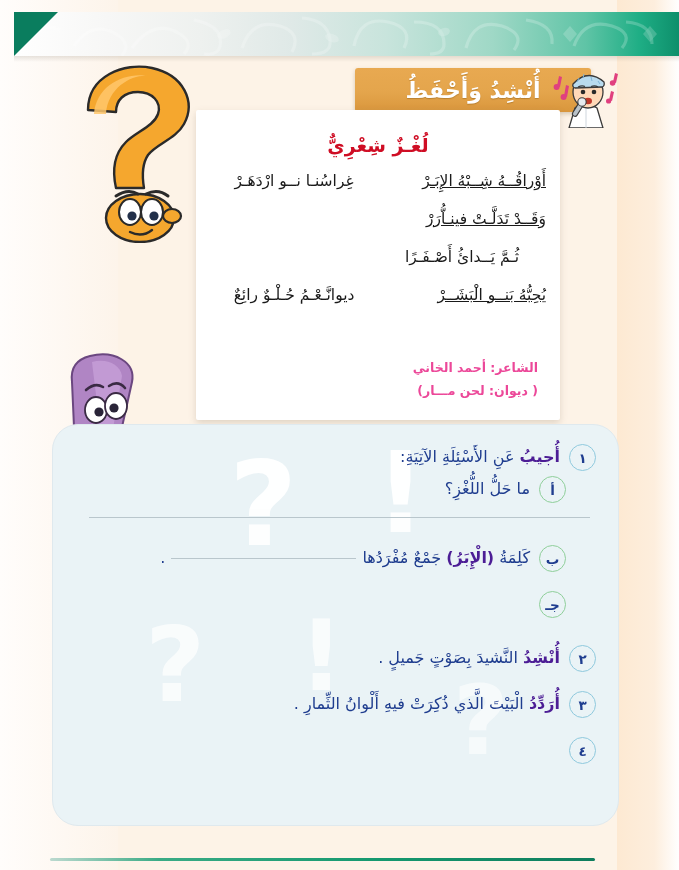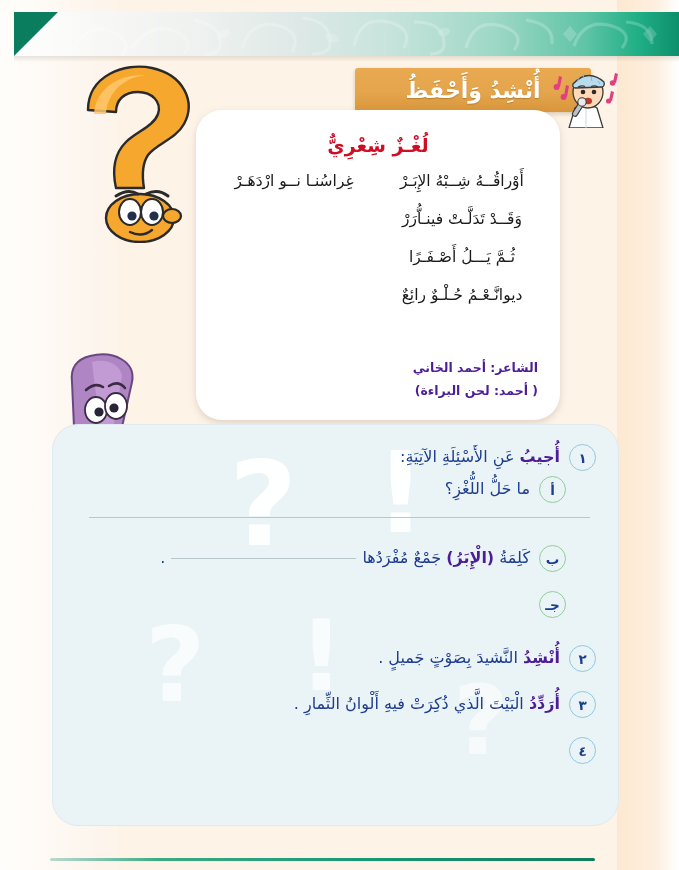--- a/index.html
+++ b/index.html
@@ -108,21 +108,21 @@
     left: 196px; top: -12px;
     width: 70px; height: 72px;
   }
 
   
   .poem-card {
     position: absolute;
     left: 196px; top: 110px;
     width: 364px; height: 310px;
     background: #ffffff;
-    border-radius: 26px;
+    border-radius: 2px;
     box-shadow: 0 3px 7px rgba(140,120,95,.26);
   }
   .poem-title {
     position: absolute;
     top: 24px; left: 0; right: 0;
     text-align: center;
     color: #cf0d24;
     font-size: 19px;
     font-weight: bold;
   }
@@ -137,27 +137,27 @@
     align-items: baseline;
     height: 38px;
     color: #1a1a1a;
     font-size: 15.5px;
     white-space: nowrap;
   }
   .hemistich {
     width: 50%;
   }
   .hemistich.first  { text-align: center; }
-  .hemistich.second { text-align: center; }
+  .hemistich.second { text-align: right; text-decoration: underline; }
 
   .poet-block {
     position: absolute;
     right: 22px; bottom: 18px;
     text-align: right;
-    color: #4c1d95;
+    color: #ec4899;
     font-size: 12.5px;
     font-weight: bold;
     line-height: 1.85;
   }
 
   
   .mascot-question {
     position: absolute;
     left: 72px; top: 58px;
     width: 132px; height: 185px;
@@ -359,30 +359,31 @@
 
     <div class="poem-lines">
       <div class="poem-row">
         <span class="hemistich second">أَوْراقُــهُ شِــبْهُ الإِبَـرْ</span>
         <span class="hemistich first">غِراسُنـا نــو ازْدَهَـرْ</span>
       </div>
       <div class="poem-row">
         <span class="hemistich second">وَقَــدْ تَدَلَّـتْ فينـاُّرَرْ</span>
       </div>
       <div class="poem-row">
-        <span class="hemistich first">ثُـمَّ يَـــلُ أَصْـفَـرًا</span>
+        <span class="hemistich first">ثُـمَّ يَــدائُ أَصْـفَـرًا</span>
       </div>
       <div class="poem-row">
+        <span class="hemistich second">يُحِبُّهُ بَنــو  الْبَشَــرْ</span>
         <span class="hemistich first">ديوانَّـعْـمُ حُـلْـوٌ رائِعٌ</span>
       </div>
     </div>
 
     <div class="poet-block">
       <div>الشاعر: أحمد الخاني</div>
-      <div>( أحمد: لحن البراءة)</div>
+      <div>( ديوان: لحن مـــار)</div>
     </div>
   </div>
 
   <div class="mascot-exclaim">
     <svg viewBox="0 0 112 192" width="112" height="192">
       <g stroke="#6b4780" stroke-width="2" stroke-linejoin="round">
         <path d="M38 8 C62 2, 84 14, 80 34 L60 124 C56 140, 28 140, 24 124 L20 34 C18 18, 26 11, 38 8 Z" fill="#b085c4"></path>
       </g>
       <path d="M40 14 C54 10, 68 16, 70 28 L56 110 C50 96, 44 48, 40 14 Z" fill="#c79fd8" opacity=".8"></path>
       <ellipse cx="62" cy="168" rx="28" ry="22" fill="#b085c4" stroke="#6b4780" stroke-width="2"></ellipse>

